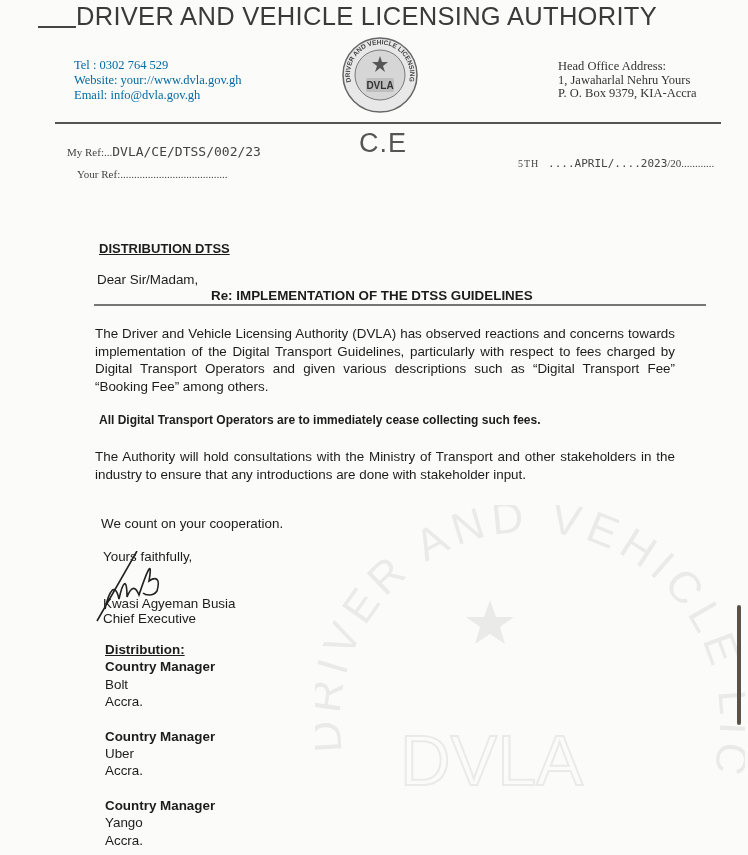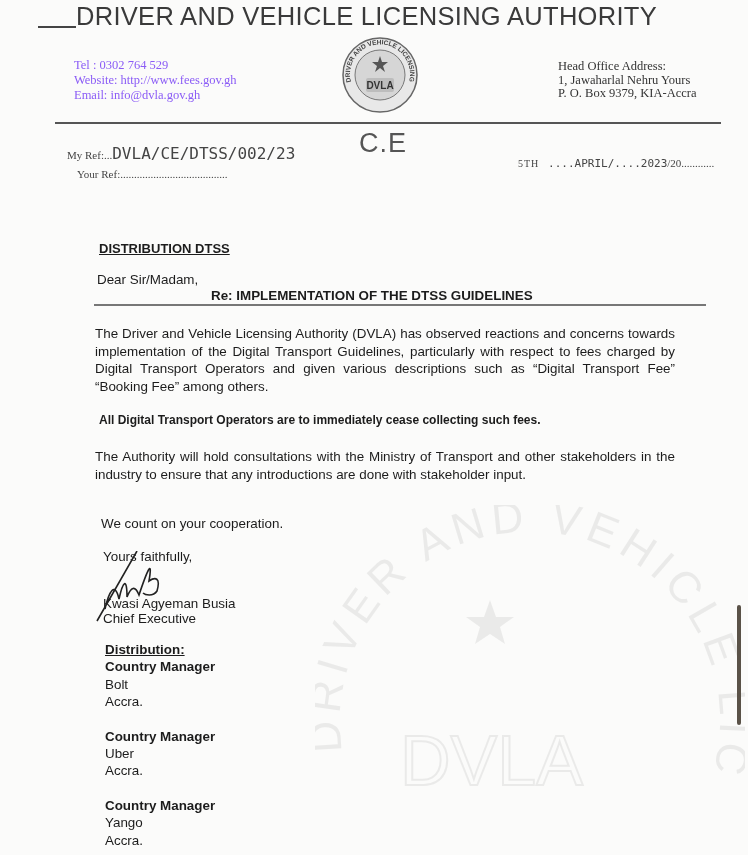--- a/index.html
+++ b/index.html
@@ -1,25 +1,25 @@
 <!DOCTYPE html>
 <html><head>
 <meta charset="utf-8">
 <style>
   html,body{margin:0;padding:0;}
   body{width:748px;height:855px;background:#fbfbfa;position:relative;overflow:hidden;color:#1d1d1d;font-family:"Liberation Serif","DejaVu Serif",serif;}
   .abs{position:absolute;}
   .title{left:76px;top:2px;font-family:"Liberation Sans","DejaVu Sans",sans-serif;font-size:25.5px;color:#3a3a3a;letter-spacing:0.3px;white-space:nowrap;}
   .title-dash{left:38px;top:26px;width:38px;height:1.5px;background:#444;}
-  .contact{left:74px;top:58px;font-size:12.5px;line-height:15px;color:#8b5cf6;}
+  .contact{left:74px;top:58px;font-size:12.5px;line-height:15px;color:#0369a1;}
   .addr{left:558px;top:60px;font-size:12.5px;line-height:13.5px;color:#333;}
   .seal{left:341px;top:36px;width:78px;height:78px;}
   .hr-top{left:55px;top:122px;width:666px;height:2px;background:#555;}
   .ref{font-size:11px;color:#444;white-space:nowrap;}
-  .handwrite{font-family:"DejaVu Sans Mono","Liberation Mono",monospace;font-size:16px;color:#444;}
+  .handwrite{font-family:"DejaVu Sans Mono","Liberation Mono",monospace;font-size:13px;color:#444;}
   .ce{left:359px;top:128px;font-family:"Liberation Sans","DejaVu Sans",sans-serif;font-size:27px;color:#555;letter-spacing:1px;}
   .body-text{font-family:"Liberation Sans","DejaVu Sans",sans-serif;font-size:13.4px;color:#1c1c1c;}
   .dist-head{left:99px;top:241px;font-weight:bold;text-decoration:underline;font-size:13px;}
   .greet{left:97px;top:272px;}
   .re{left:211px;top:288px;font-weight:bold;}
   .re-line{left:94px;top:304px;width:612px;height:1.5px;background:#777;}
   .para{left:95px;width:580px;line-height:17.6px;text-align:justify;}
   .strong-line{left:99px;top:413px;font-weight:bold;font-size:12px;}
   .sig-block{left:103px;top:549px;}
   .dist-list{left:105px;top:641px;line-height:17.4px;}
@@ -41,21 +41,21 @@
   </text>
   <polygon points="175,95 181,112 199,112 185,122 190,139 175,129 160,139 165,122 151,112 169,112" fill="#777"></polygon>
   <text x="85" y="280" font-family="Liberation Sans, sans-serif" font-size="70" fill="none" stroke="#777" stroke-width="2">DVLA</text>
 </svg>
 
 <div class="abs title-dash"></div>
 <div class="abs title">DRIVER AND VEHICLE LICENSING AUTHORITY</div>
 
 <div class="abs contact">
   <div>Tel : 0302 764 529</div>
-  <div>Website: http://www.fees.gov.gh</div>
+  <div>Website: your://www.dvla.gov.gh</div>
   <div>Email: info@dvla.gov.gh</div>
 </div>
 
 <svg class="abs seal" viewBox="0 0 78 78">
   <defs>
     <path id="sealArc" d="M 10,46 A 30,30 0 1,1 68,46"></path>
   </defs>
   <circle cx="39" cy="39" r="37" fill="#e8e8e8" stroke="#666" stroke-width="1.5"></circle>
   <circle cx="39" cy="39" r="25" fill="#d6d6d6" stroke="#777" stroke-width="1"></circle>
   <text font-family="Liberation Sans, sans-serif" font-size="6.6" font-weight="bold" fill="#444">

